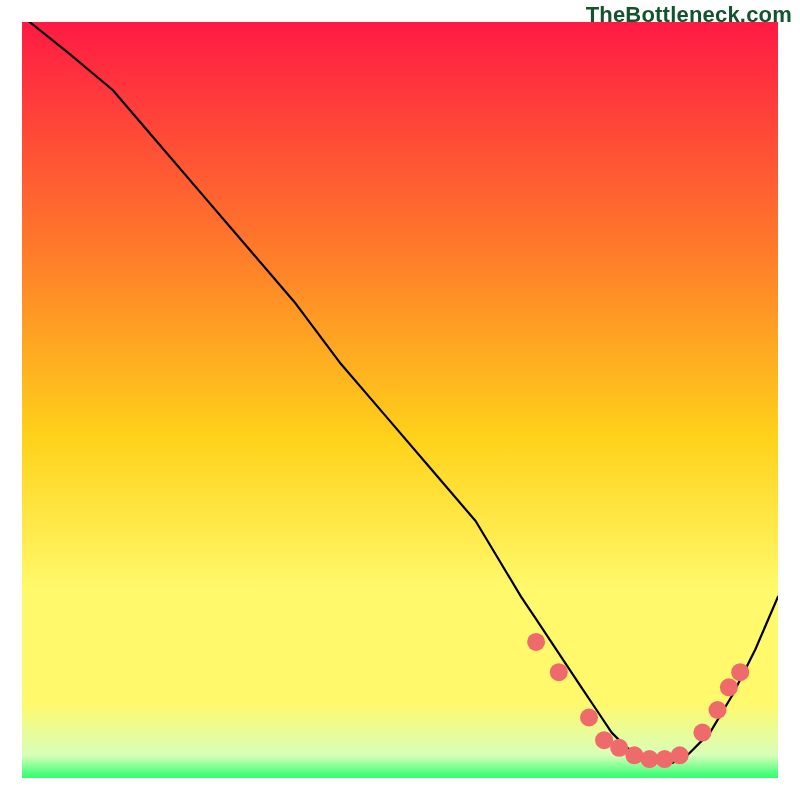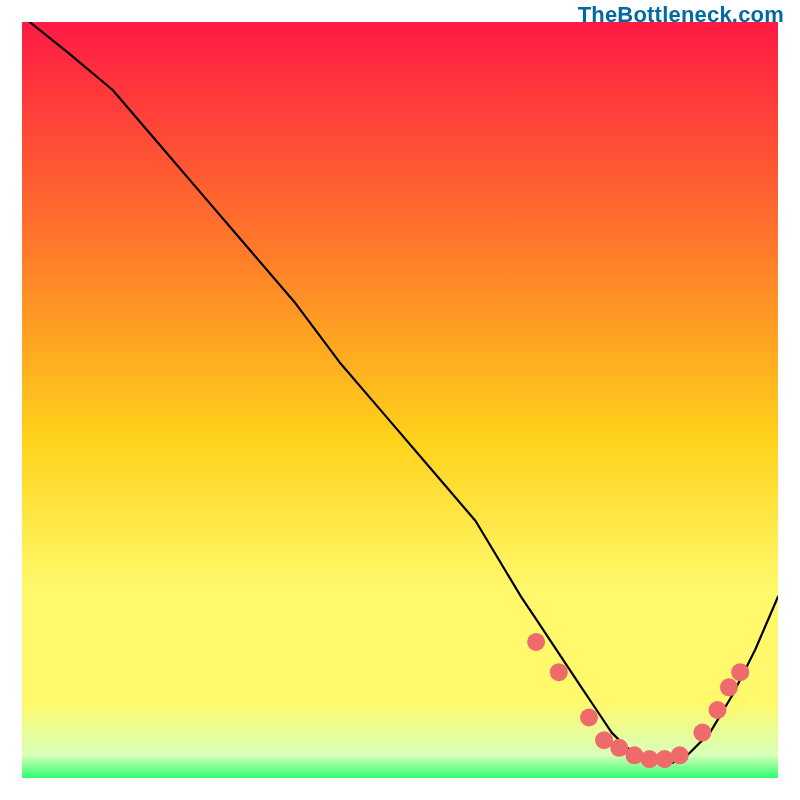--- a/index.html
+++ b/index.html
@@ -11,24 +11,24 @@
     font-family: Arial, Helvetica, sans-serif;
   }
   .stage {
     position: relative;
     width: 800px;
     height: 800px;
   }
   .watermark {
     position: absolute;
     top: 2px;
-    right: 16px;
+    right: 8px;
     font-size: 22px;
     font-weight: 600;
-    color: #0369a1;
+    color: #14532d;
     font-family: Arial, Helvetica, sans-serif;
     letter-spacing: 0.2px;
   }
   svg.plot {
     position: absolute;
     left: 0;
     top: 0;
     width: 800px;
     height: 800px;
   }

